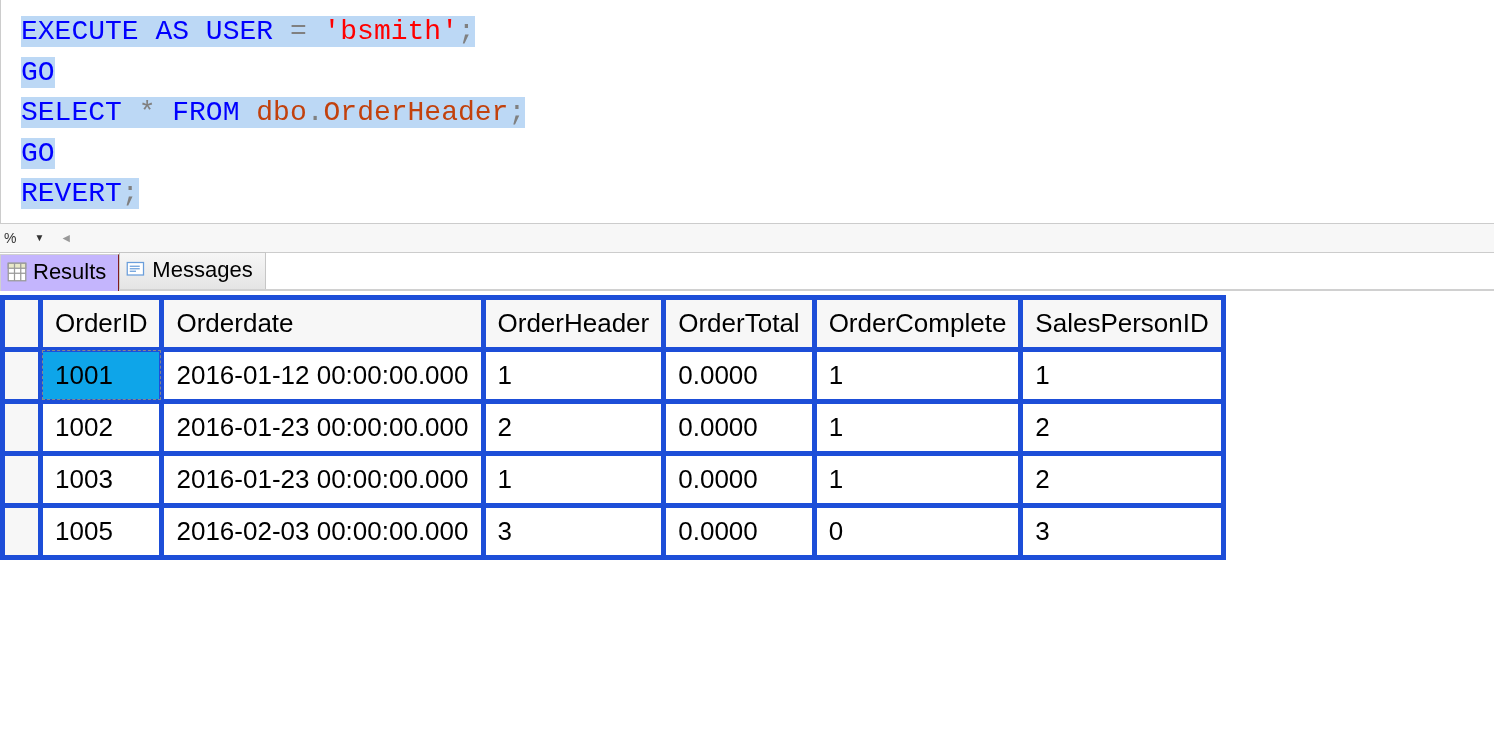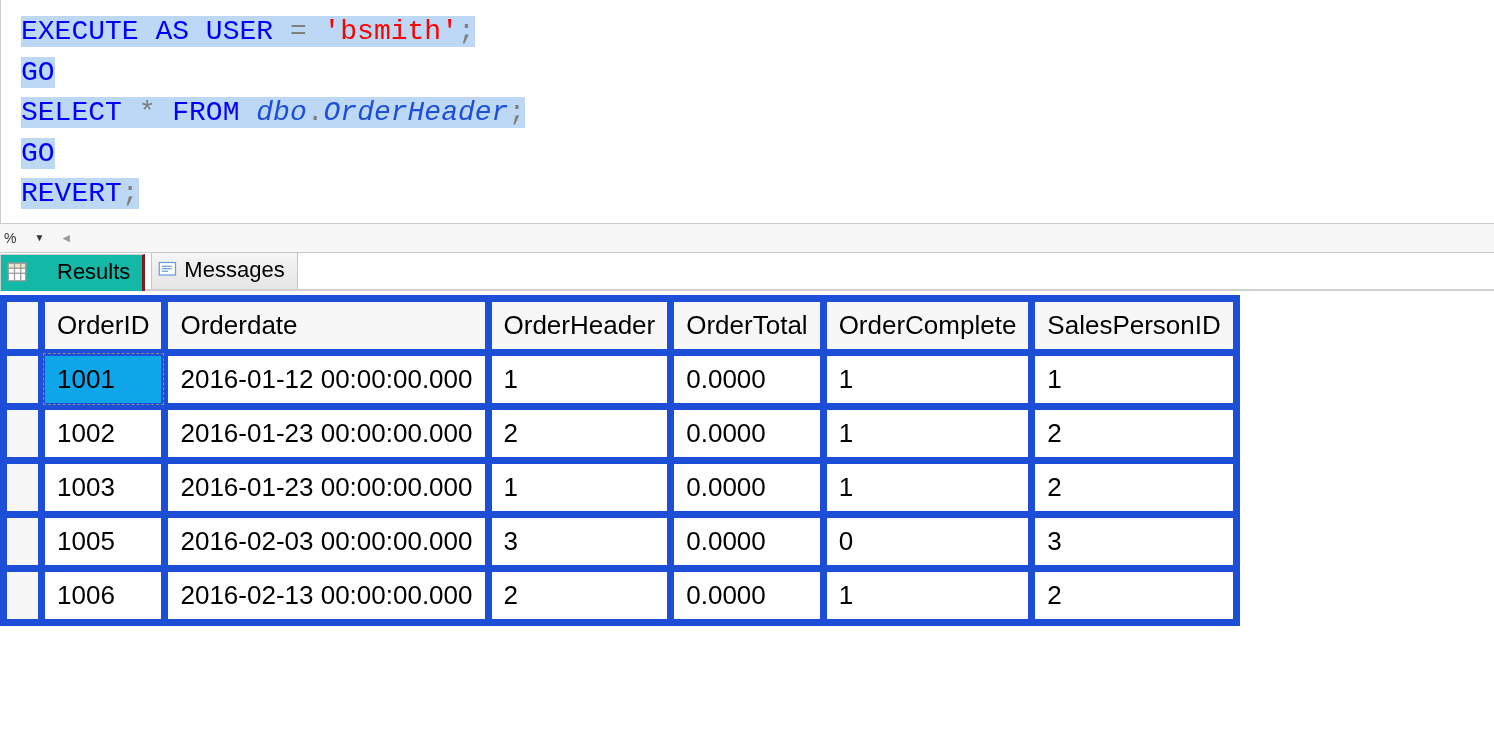--- a/index.html
+++ b/index.html
@@ -16,21 +16,21 @@
     font-size: 28px;
     line-height: 1.45;
     white-space: pre;
     border-left: 1px solid #ccc;
   }
   .line { display: block; }
   .hl { background: #bcd8f5; }
   .kw { color: #0000ff; }
   .op { color: #808080; }
   .str { color: #ff0000; }
-  .obj { color: #1d4ed8; font-style: italic; }
+  .obj { color: #c2410c; }
   .punct { color: #808080; }
 
   .toolbar-strip {
     display: flex;
     align-items: center;
     height: 30px;
     border-top: 1px solid #ccc;
     border-bottom: 1px solid #ccc;
     background: #f7f7f7;
     font-family: "Segoe UI", Arial, sans-serif;
@@ -59,48 +59,46 @@
     padding-left: 0;
     background: #fff;
   }
   .tab {
     display: flex;
     align-items: center;
     padding: 4px 12px 6px 6px;
     cursor: pointer;
   }
   .tab.active {
-    background: #14b8a6;
+    background: #c4b5fd;
     border-top: 1px solid #d0d0d0;
     border-left: 1px solid #d0d0d0;
-    border-right: 3px solid #7f1d1d;
+    border-right: 1px solid #7f1d1d;
     position: relative;
     top: 2px;
-    gap: 24px;
   }
   .tab-inactive {
     background: linear-gradient(#f6f6f6, #e4e4e4);
     border: 1px solid #c6c6c6;
     border-bottom: none;
-    margin-left: 6px;
     justify-content: space-between;
   }
   .tab svg, .tab .icon-placeholder { margin-right: 6px; }
 
   .results {
     padding-top: 4px;
   }
   table {
     border-collapse: collapse;
     font-family: Arial, "Segoe UI", sans-serif;
     font-size: 26px;
     width: auto;
   }
   th, td {
-    border: 7px solid #1d4ed8;
+    border: 5px solid #1d4ed8;
     padding: 8px 12px;
     text-align: left;
     font-weight: normal;
   }
   th {
     background: #f7f7f7;
     color: #000;
   }
   .rownum-col {
     width: 38px;
@@ -191,24 +189,15 @@
         </tr>
         <tr>
           <td class="rownum"></td>
           <td>1005</td>
           <td>2016-02-03 00:00:00.000</td>
           <td>3</td>
           <td>0.0000</td>
           <td>0</td>
           <td>3</td>
         </tr>
-        <tr>
-          <td class="rownum"></td>
-          <td>1006</td>
-          <td>2016-02-13 00:00:00.000</td>
-          <td>2</td>
-          <td>0.0000</td>
-          <td>1</td>
-          <td>2</td>
-        </tr>
       </tbody>
   </table>
 </div>
 
 </body></html>

